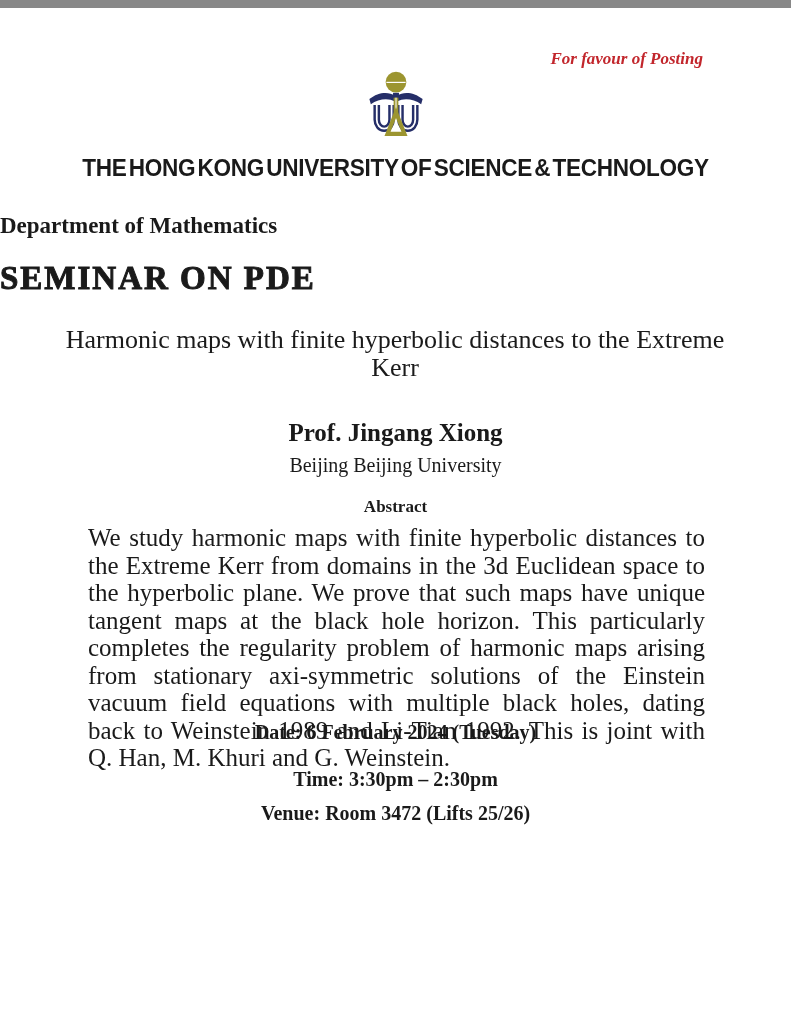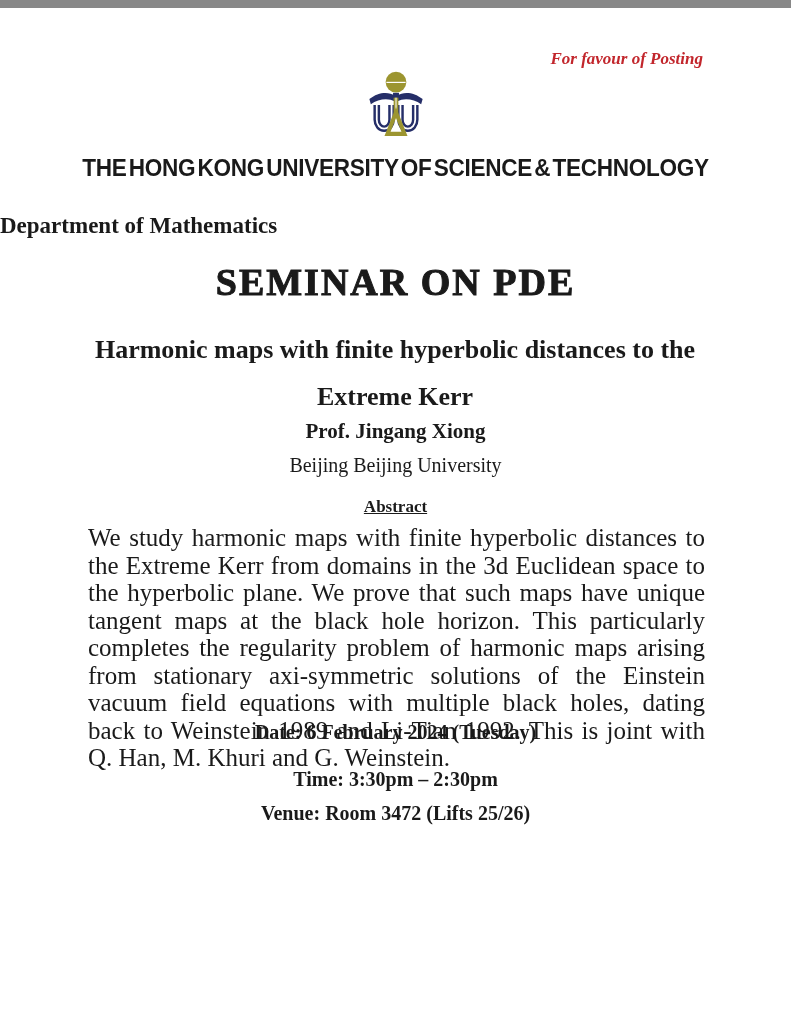--- a/index.html
+++ b/index.html
@@ -40,42 +40,41 @@
     letter-spacing:-0.3px;word-spacing:-4px;
     transform:scaleX(0.94);transform-origin:center;
     white-space:nowrap;
   }
   .department-name{
     position:absolute;top:205px;left:0;width:100%;
     font-weight:bold;font-size:23px;
   }
   .seminar-series{
     position:absolute;top:252px;left:0;width:100%;
-    text-align:center;font-weight:900;font-size:38px;
+    text-align:left;font-weight:900;font-size:33px;
     letter-spacing:2px;
     font-family:"Liberation Serif", serif;
     -webkit-text-stroke:1px var(--text);
   }
   .talk-title{
     position:absolute;top:318px;left:45px;width:700px;
-    text-align:center;font-weight:bold;font-size:26px;
-    line-height:47px;
+    text-align:center;font-weight:normal;font-size:26px;
+    line-height:28px;
   }
   .speaker-name{
     position:absolute;top:411px;left:0;width:100%;
-    text-align:center;font-weight:bold;font-size:21px;
+    text-align:center;font-weight:bold;font-size:25px;
   }
   .speaker-affiliation{
     position:absolute;top:446px;left:0;width:100%;
     text-align:center;font-size:20px;
   }
   .abstract-heading{
     position:absolute;top:489px;left:0;width:100%;
     text-align:center;font-weight:bold;font-size:17px;
-    text-decoration:underline;
   }
   .abstract-text{
     position:absolute;top:516px;left:88px;width:617px;
     font-size:25px;line-height:27.5px;
     text-align:justify;text-justify:inter-word;
   }
   .detail-line{
     position:absolute;left:0;width:100%;
     text-align:center;font-weight:bold;font-size:20px;
     white-space:nowrap;

